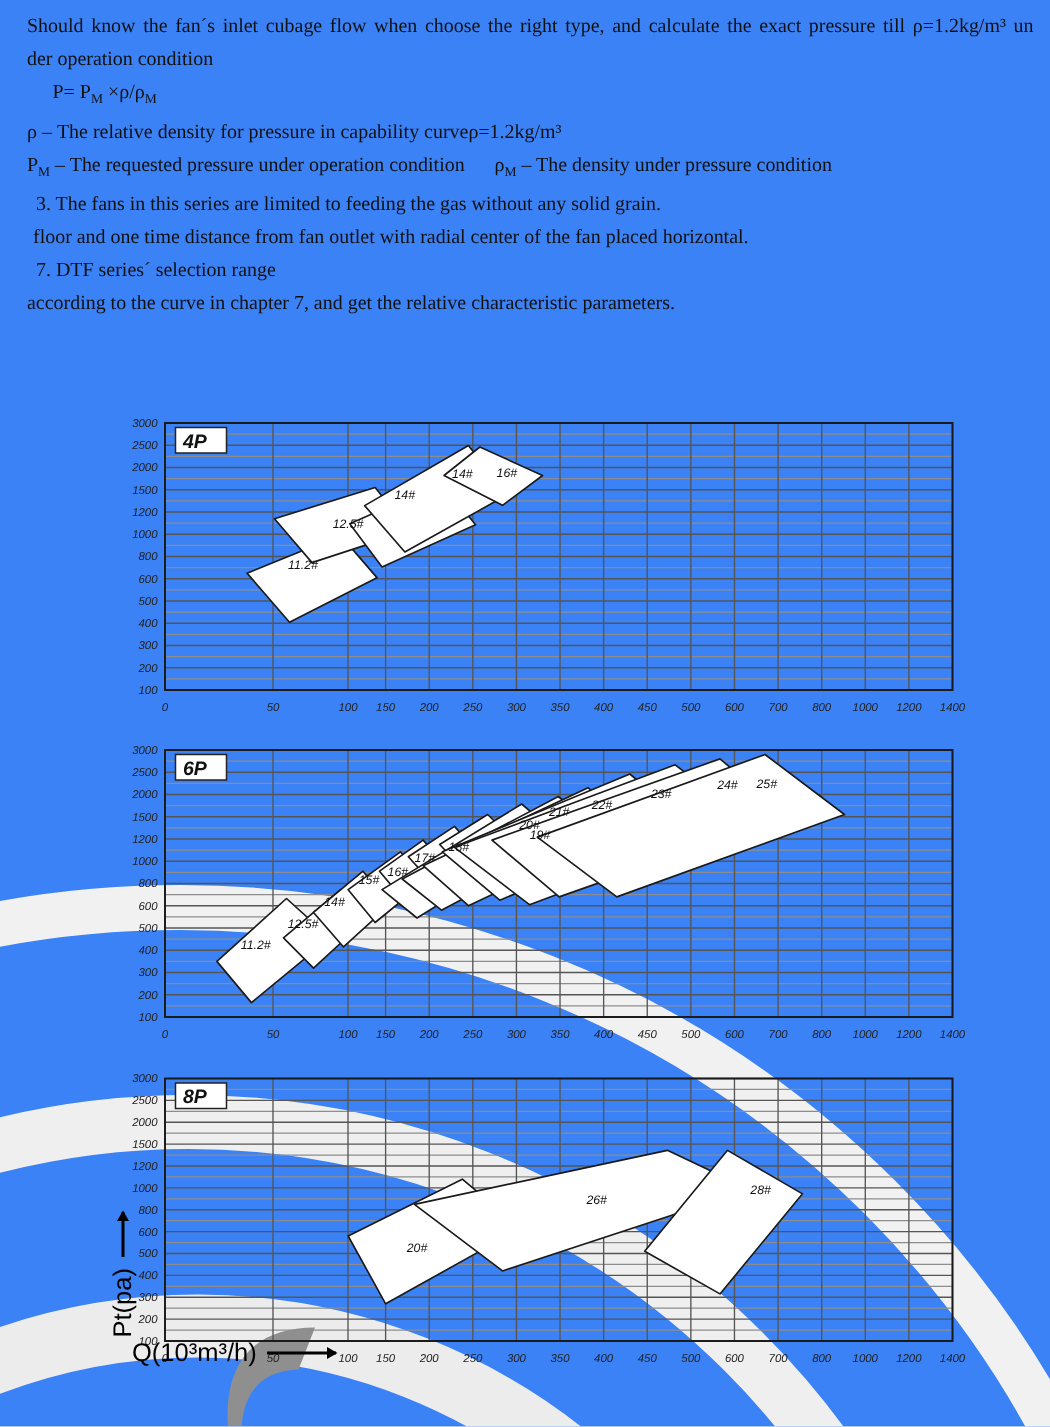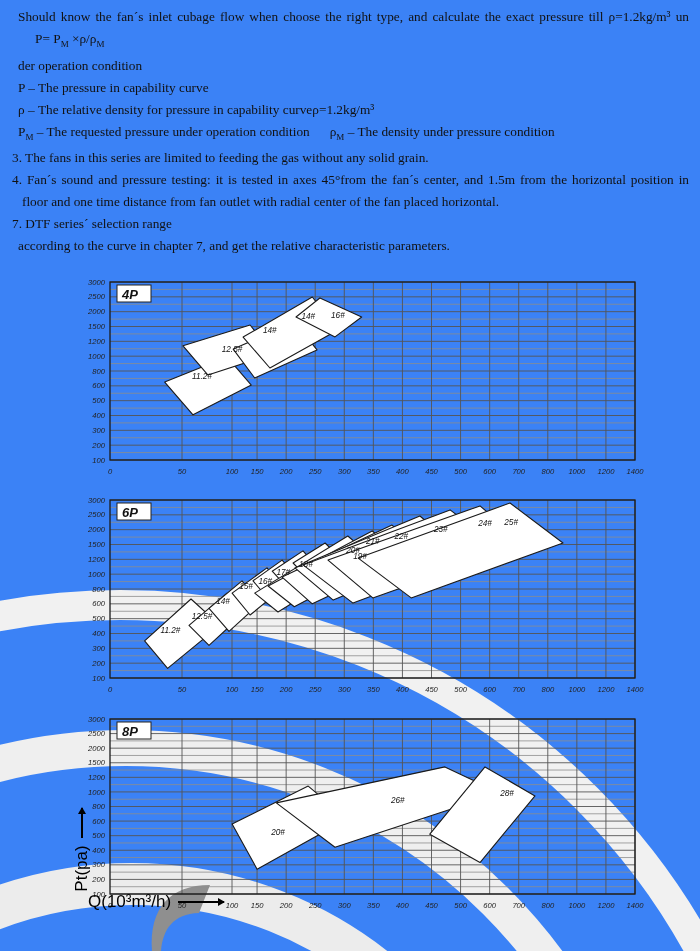--- a/index.html
+++ b/index.html
@@ -3,21 +3,21 @@
 <meta charset="utf-8">
 <style>
   html,body{margin:0;padding:0;background:#fff;}
   .page{position:relative;width:700px;height:951px;background:#3b82f6;overflow:hidden;
         font-family:"Liberation Serif",serif;color:#111;}
   .wm{position:absolute;border-radius:50%;z-index:0;}
   .content{position:absolute;inset:0;z-index:1;}
   .doc{position:absolute;left:8px;top:6px;width:681px;font-size:13.3px;line-height:22px;}
   .tline{white-space:pre-wrap;}
   .tline.just{text-align:justify;text-align-last:justify;}
-  .ind0{margin-left:10px;} .ind1{margin-left:14px;} .ind2{margin-left:27px;} .indn{margin-left:4px;}
+  .ind0{margin-left:10px;} .ind1{margin-left:14px;} .ind2{margin-left:27px;} .indn{margin-left:16px;}
   sub{font-size:9px;}
   .chart{position:absolute;left:76px;font-style:italic;}
   .chart svg{display:block;}
   .axisword{position:absolute;font-family:"Liberation Sans",sans-serif;font-size:17px;color:#000;
              display:flex;align-items:center;gap:7px;z-index:1;}
   .arrowline{display:inline-block;position:relative;height:1.6px;background:#000;}
   .arrowline::after{content:"";position:absolute;right:-1px;top:-3.6px;border-left:7px solid #000;
              border-top:4.5px solid transparent;border-bottom:4.5px solid transparent;}
   #pt-label{left:17px;top:840px;width:130px;transform:rotate(-90deg);justify-content:center;}
   #q-label{left:88px;top:892px;}
@@ -31,27 +31,25 @@
   <div class="wm" style="left:-415px;top:730px;width:1010px;height:1010px;border:36px solid #efefef;"></div>
   <div class="wm" style="left:-282px;top:863px;width:744px;height:744px;border:42px solid #ececec;"></div>
   <svg style="position:absolute;left:0;top:0;z-index:0;" width="700" height="951" viewBox="0 0 700 951">
     <path d="M 152 951 C 149 908 170 885 210 885 L 199 913 C 173 914 163 929 161 951 Z" fill="#8f8f8f"></path>
   </svg>
 
   <div class="content">
 
     <div class="doc" id="doc">
         <div class="tline ind0 just"><span>Should know the fan´s inlet cubage flow when choose the right type, and calculate the exact pressure till ρ=1.2kg/m³ un</span></div>
+        <div class="tline ind0"><span>der operation condition</span></div>
         <div class="tline ind2"><span>P= P</span><sub>M</sub><span> ×ρ/ρ</span><sub>M</sub></div>
-        <div class="tline ind0"><span>der operation condition</span></div>
-        <div class="tline ind0"><span>P – The pressure in capability curve</span></div>
         <div class="tline ind0"><span>ρ – The relative density for pressure in capability curveρ=1.2kg/m³</span></div>
         <div class="tline ind0"><span>P</span><sub>M</sub><span> – The requested pressure under operation condition&nbsp;&nbsp;&nbsp;&nbsp;&nbsp; ρ</span><sub>M</sub><span> – The density under pressure condition</span></div>
         <div class="tline indn"><span>3. The fans in this series are limited to feeding the gas without any solid grain.</span></div>
-        <div class="tline indn just"><span>4. Fan´s sound and pressure testing: it is tested in axes 45°from the fan´s center, and 1.5m from the horizontal position in</span></div>
         <div class="tline ind1"><span>floor and one time distance from fan outlet with radial center of the fan placed horizontal.</span></div>
         <div class="tline indn"><span>7. DTF series´ selection range</span></div>
         <div class="tline ind0"><span>according to the curve in chapter 7, and get the relative characteristic parameters.</span></div>
       </div>
 
     <div class="chart" id="chart-0" style="top:272px;">
         <svg viewBox="-34 -10 573 216" width="573" height="216">
           <line x1="0" y1="7.416666666666667" x2="525" y2="7.416666666666667" stroke="#8d8d8d" stroke-width="0.8"></line>
           <line x1="0" y1="22.25" x2="525" y2="22.25" stroke="#8d8d8d" stroke-width="0.8"></line>
           <line x1="0" y1="37.083333333333336" x2="525" y2="37.083333333333336" stroke="#8d8d8d" stroke-width="0.8"></line>

